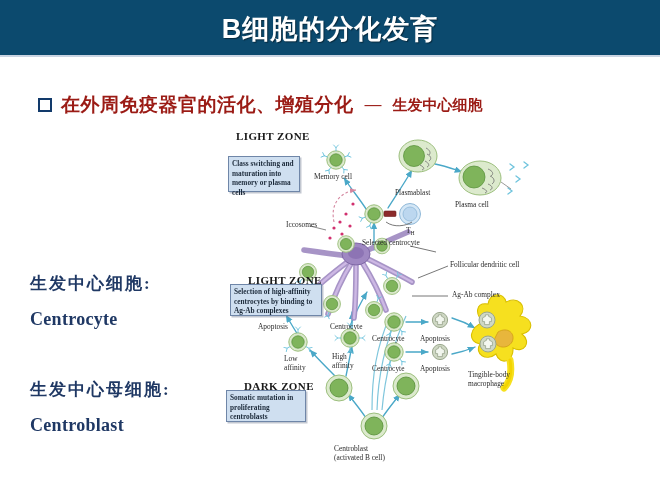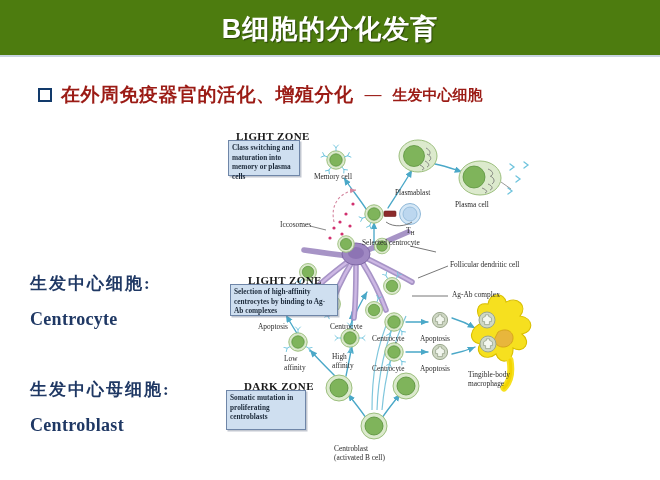--- a/index.html
+++ b/index.html
@@ -12,38 +12,38 @@
     position:relative;
     width:660px;height:480px;
     background:#ffffff;
     overflow:hidden;
     box-sizing:border-box;
   }
 
   
   #title-bar{
     position:absolute;left:0;top:0;width:660px;height:57px;
-    background:#4d7c0f;
+    background:#0c4a6e;
   }
   #title-bar .rule{
     position:absolute;left:0;bottom:0;width:660px;height:2px;
     background:#c9d4e2;
   }
   #slide-title{
     position:absolute;left:0;top:11px;width:660px;
     text-align:center;
     font-family:"Liberation Sans","DejaVu Sans",sans-serif;
     font-weight:bold;font-size:27px;letter-spacing:1px;
     color:#ffffff;
     text-shadow:1px 1px 1px rgba(0,0,0,.45);
   }
 
   
   #bullet-row{
-    position:absolute;left:38px;top:82px;
+    position:absolute;left:38px;top:92px;
     display:flex;align-items:center;gap:9px;
     white-space:nowrap;
   }
   #bullet-square{
     width:10px;height:10px;
     border:2px solid #123a6b;
     background:#ffffff;
     flex:0 0 auto;
   }
   #bullet-main{
@@ -420,32 +420,32 @@
       </g>
 
       <g stroke="#4a4a4a" stroke-width="0.75" fill="none">
         <path d="M196,152 L226,140"></path>
         <path d="M190,170 L226,170"></path>
         <path d="M188,120 L214,126"></path>
       </g>
     </svg>
 
     <div class="zone-title" style="left:14px;top:4px;">LIGHT ZONE</div>
-    <div class="zone-box" style="left:6px;top:14px;width:72px;height:36px;">Class switching and maturation into memory or plasma cells</div>
+    <div class="zone-box" style="left:6px;top:30px;width:72px;height:36px;">Class switching and maturation into memory or plasma cells</div>
 
     <div class="zone-title" style="left:26px;top:148px;">LIGHT ZONE</div>
-    <div class="zone-box" style="left:8px;top:158px;width:108px;height:32px;">Selection of high-affinity centrocytes by binding to Ag-Ab complexes</div>
+    <div class="zone-box" style="left:8px;top:158px;width:92px;height:32px;">Selection of high-affinity centrocytes by binding to Ag-Ab complexes</div>
 
     <div class="zone-title" style="left:22px;top:254px;">DARK ZONE</div>
-    <div class="zone-box" style="left:4px;top:264px;width:80px;height:40px;">Somatic mutation in proliferating centroblasts</div>
+    <div class="zone-box" style="left:4px;top:264px;width:80px;height:32px;">Somatic mutation in proliferating centroblasts</div>
 
     <div class="fig-label" style="left:92px;top:46px;">Memory cell</div>
     <div class="fig-label" style="left:173px;top:49px;margin-top:13px;">Plasmablast</div>
     <div class="fig-label" style="left:233px;top:74px;">Plasma cell</div>
-    <div class="fig-label" style="left:58px;top:94px;">Iccosomes</div>
+    <div class="fig-label" style="left:64px;top:94px;">Iccosomes</div>
 
     <div class="fig-label" style="left:184px;top:100px;">
       <span>T</span><sub style="font-size:5.6px">H</sub>
     </div>
 
     <div class="fig-label" style="left:140px;top:112px;">Selected centrocyte</div>
     <div class="fig-label" style="left:228px;top:134px;">Follicular dendritic cell</div>
     <div class="fig-label" style="left:230px;top:164px;">Ag-Ab complex</div>
 
     <div class="fig-label" style="left:108px;top:196px;">Centrocyte</div>

